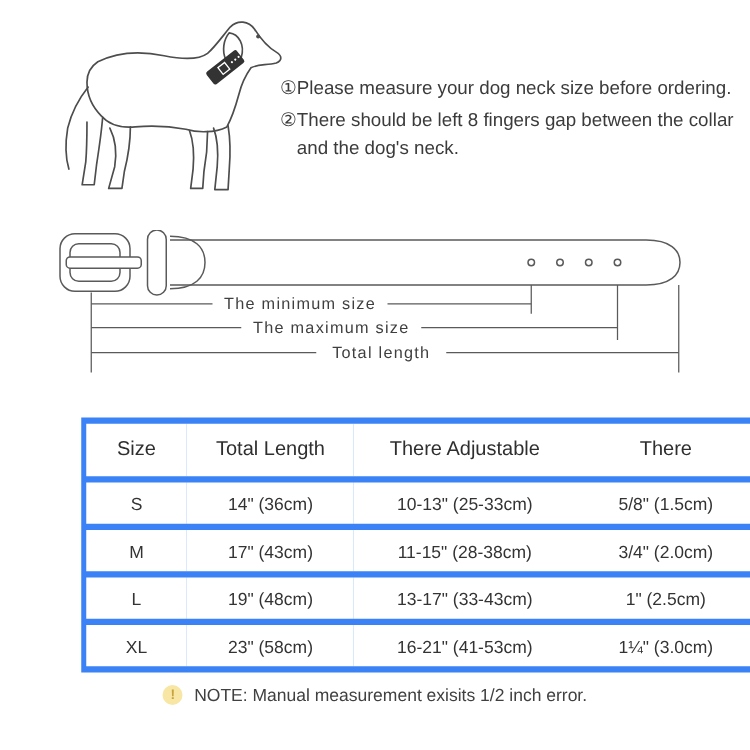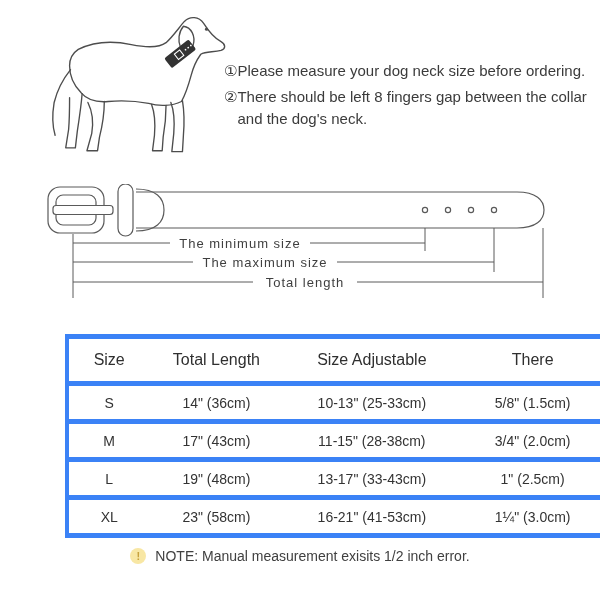--- a/index.html
+++ b/index.html
@@ -126,21 +126,21 @@
   <colgroup>
     <col class="col-size">
       <col class="col-total">
       <col class="col-neck">
       <col class="col-width">
   </colgroup>
   <thead>
     <tr>
       <th>Size</th>
       <th>Total Length</th>
-      <th>Size Adjustable</th>
+      <th>There Adjustable</th>
       <th>There</th>
     </tr>
   </thead>
   <tbody>
     <tr>
       <td>S</td>
       <td>14" (36cm)</td>
       <td>10-13" (25-33cm)</td>
       <td>5/8" (1.5cm)</td>
     </tr>

